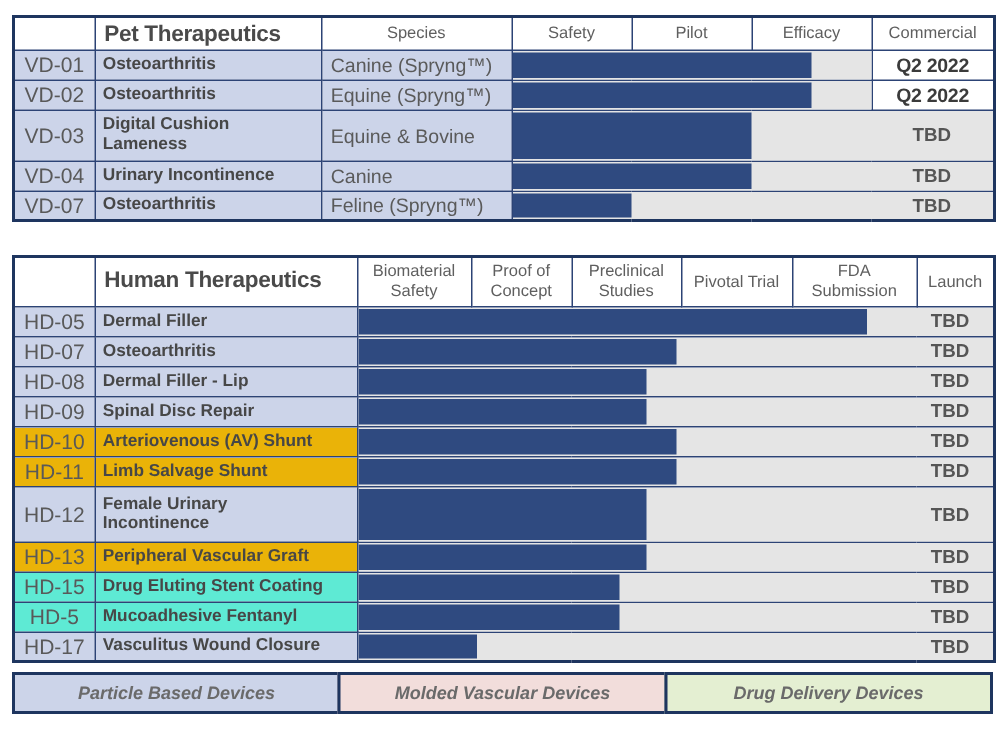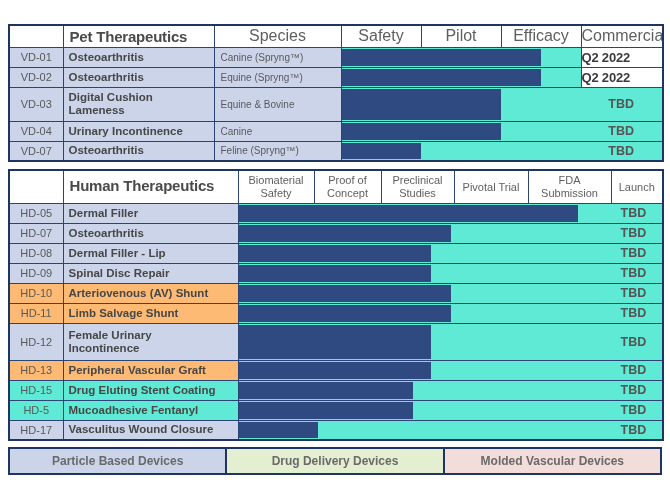--- a/index.html
+++ b/index.html
@@ -1,61 +1,61 @@
 <!DOCTYPE html>
 <html><head>
 <meta charset="utf-8">
 <style>
   html,body{margin:0;padding:0;background:#fff;}
   body{width:670px;height:499px;font-family:"Liberation Sans",sans-serif;-webkit-font-smoothing:antialiased;}
   .slide{width:670px;height:499px;overflow:hidden;background:#fff;}
 
   table.pipe{border-collapse:collapse;table-layout:fixed;width:654px;margin:0 8px;
     border:2px solid #1e355f;}
-  table.pet{margin-top:24px;}
-  table.human{margin-top:7px;}
+  table.pet{margin-top:10px;}
+  table.human{margin-top:22px;}
   .pipe th,.pipe td{border:1px solid #2c4375;padding:0;overflow:hidden;vertical-align:middle;}
 
   
   .pipe thead th{background:#fff;font-weight:normal;color:#5f5f5f;text-align:center;}
   .pet thead tr{height:22px;}
-  .pet thead th{font-size:16px;}
+  .pet thead th{font-size:11px;}
   .human thead tr{height:33px;}
   .human thead th{font-size:11px;line-height:1.12;}
   .titlec{text-align:left !important;padding-left:6px !important;font-weight:bold !important;
     color:#4a4a4a !important;font-size:15px !important;letter-spacing:-0.2px;}
   .human thead th .wrap{display:inline-block;max-width:64px;}
 
   
   .pet tbody tr{height:20px;}
   .pet tbody tr.tall{height:34px;}
   .human tbody tr{height:20px;}
   .human tbody tr.tall{height:37px;}
 
-  td.idc{text-align:center;font-size:11px;color:#595959;}
+  td.idc{text-align:center;font-size:14px;color:#595959;}
   td.namec{padding-left:5px;font-size:11.5px;font-weight:bold;color:#474747;line-height:1.1;}
   tr.tall td.namec div{max-width:132px;}
-  td.specc{padding-left:6px;font-size:10px;color:#5a5a5a;}
+  td.specc{padding-left:6px;font-size:13px;color:#5a5a5a;}
 
   tr.c-lavender td.idc, tr.c-lavender td.namec, tr.c-lavender td.specc{background:#ccd4e9;}
-  tr.c-pink td.idc, tr.c-pink td.namec, tr.c-pink td.specc{background:#fdba74;}
+  tr.c-pink td.idc, tr.c-pink td.namec, tr.c-pink td.specc{background:#eab308;}
   tr.c-green td.idc, tr.c-green td.namec, tr.c-green td.specc{background:#5eead4;}
 
   
-  td.barc{position:relative;background:#5eead4;}
+  td.barc{position:relative;background:#e5e5e5;}
   .bar{position:absolute;left:0;top:1px;bottom:1px;background:#2f4a80;}
   .mst{position:absolute;right:0;top:50%;transform:translateY(-50%);
     font-weight:bold;font-size:12.5px;color:#555;text-align:center;}
   .pet .mst{width:25.5%;}
   .human .mst{width:13.5%;}
-  td.mstc{background:#fff;text-align:left;font-weight:bold;font-size:13px;color:#3b3b3b;
+  td.mstc{background:#fff;text-align:center;font-weight:bold;font-size:13px;color:#3b3b3b;
     letter-spacing:-0.2px;}
 
   
-  .legend{display:flex;margin:6px 8px 0;}
+  .legend{display:flex;margin:6px 8px 0;font-style:italic;}
   .legend .box{flex:1;height:24px;border:2px solid #1e355f;display:flex;align-items:center;
     justify-content:center;font-weight:bold;font-size:12px;color:#6a6a6a;}
   .legend .box + .box{margin-left:-2px;}
   .legend .c-lavender{background:#ccd4e9;}
   .legend .c-pink{background:#f2dddb;}
   .legend .c-green{background:#e4efd2;}
 </style>
 </head>
 <body>
 
@@ -273,17 +273,17 @@
           <td class="barc" colspan="6">
             <div class="bar" style="width: 18.8%;"></div>
             <span class="mst">TBD</span>
           </td>
         </tr>
       </tbody>
   </table>
 
   <div class="legend">
     <div class="box c-lavender">Particle Based Devices</div>
+    <div class="box c-pink">Molded Vascular Devices</div>
     <div class="box c-green">Drug Delivery Devices</div>
-    <div class="box c-pink">Molded Vascular Devices</div>
   </div>
 
 </div>
 
 </body></html>

